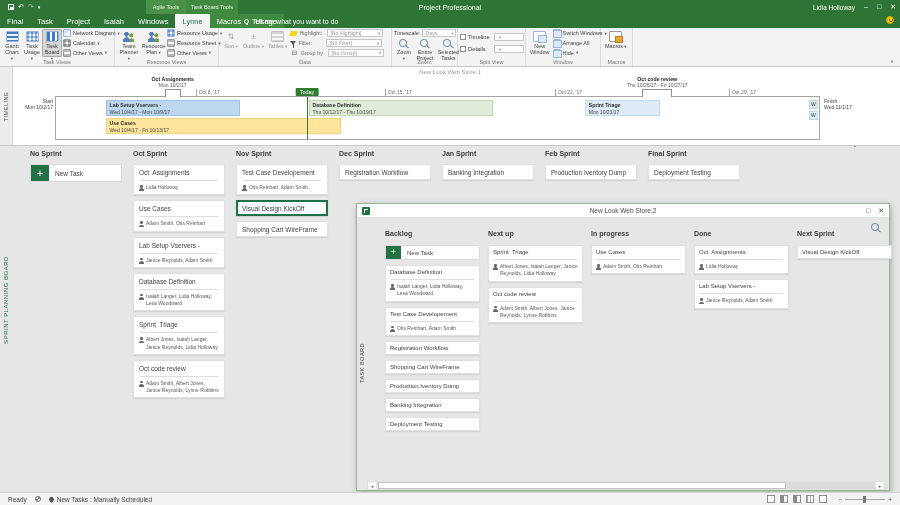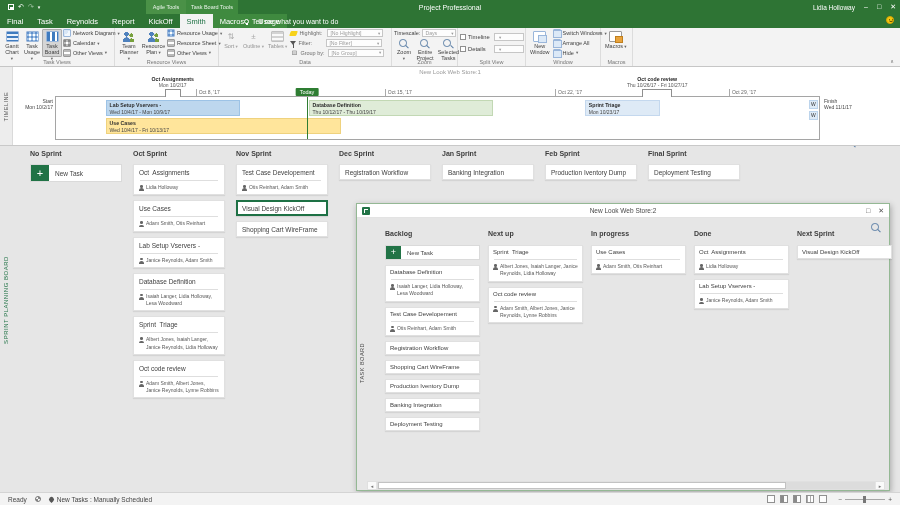--- a/index.html
+++ b/index.html
@@ -177,24 +177,24 @@
     <span class="winbtn">–</span>
     <span class="winbtn">□</span>
     <span class="winbtn">✕</span>
   </div>
 </div>
 
 <div class="pane tabrow">
 
 <div class="tab">Final</div>
     <div class="tab">Task</div>
-    <div class="tab">Reynolds</div>
-    <div class="tab">Report</div>
-    <div class="tab">KickOff</div>
-    <div class="tab active">Smith</div>
+    <div class="tab">Project</div>
+    <div class="tab">Isaiah</div>
+    <div class="tab">Windows</div>
+    <div class="tab active">Lynne</div>
     <div class="tab ctx">Macros</div>
     <div class="tab ctx">Usage</div>
   </div>
 <div class="tellme" style="position:absolute;top:14px;left:236px;height:14px;z-index:31">
   <span class="bulb"></span>
   <span>Tell me what you want to do</span>
 </div>
 <div class="smiley"></div>
 
 <div class="pane ribbon">

